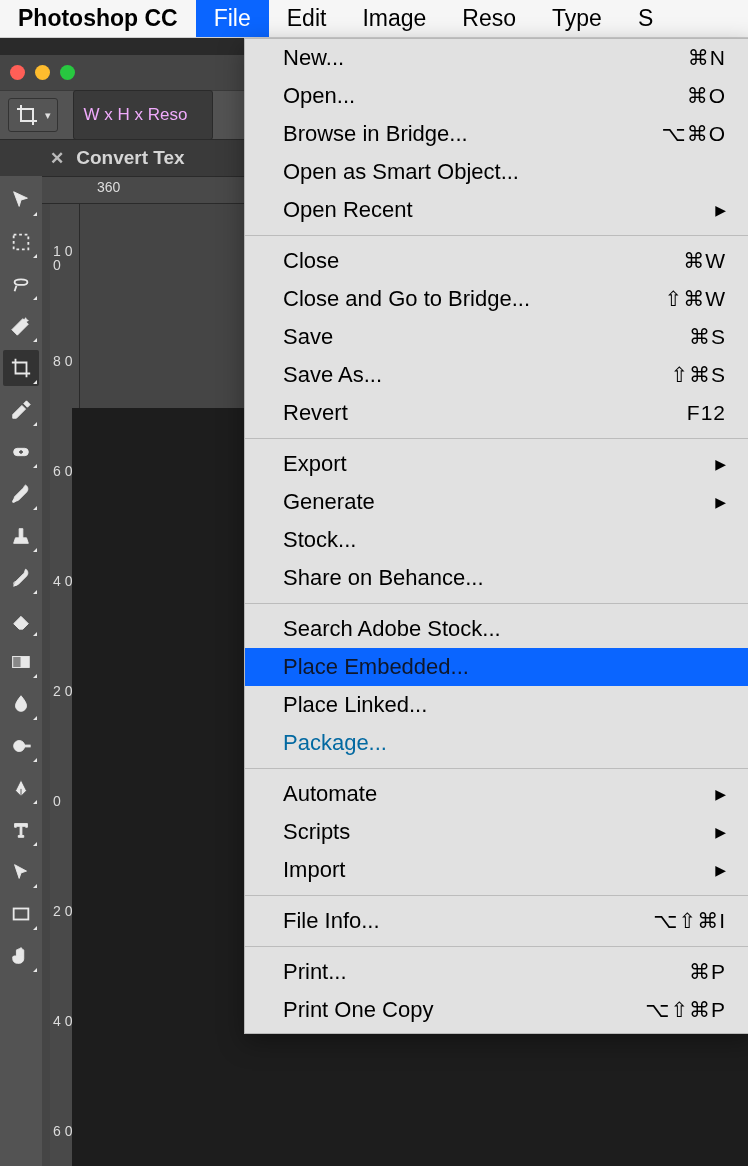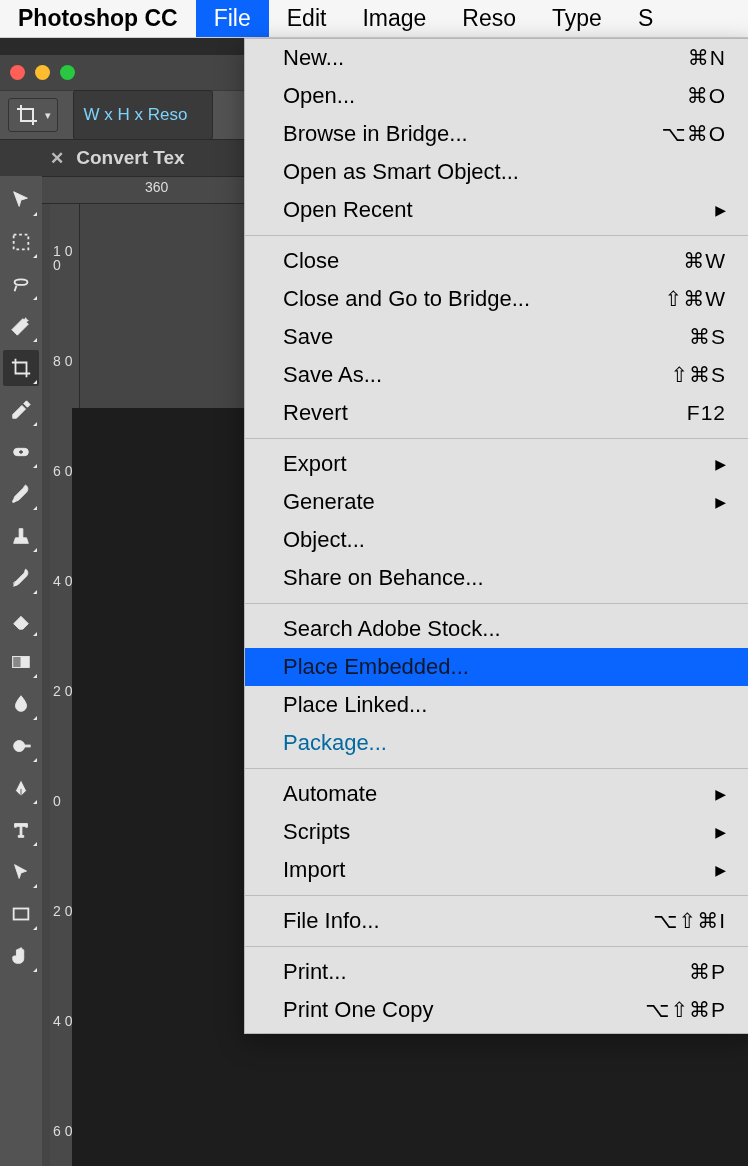--- a/index.html
+++ b/index.html
@@ -74,21 +74,21 @@
     border-radius: 3px;
     background: #555;
   }
   .crop-ico-box svg { width: 24px; height: 24px; }
   .chev { font-size: 11px; color: #e0e0e0; }
   .opt-input {
     background: #3a3a3a;
     border: 1px solid #2a2a2a;
     border-radius: 3px;
     padding: 14px 10px;
-    color: #7dd3fc;
+    color: #f0abfc;
     font-size: 17px;
     width: 140px;
     white-space: nowrap;
     overflow: hidden;
   }
 
   
   .tabrow {
     height: 36px;
     background: #3a3a3a;
@@ -106,21 +106,21 @@
   .ruler {
     height: 28px;
     background: #494949;
     border-top: 1px solid #2a2a2a;
     border-bottom: 1px solid #2a2a2a;
     margin-left: 42px;
     position: relative;
     color: #ddd;
     font-size: 14px;
   }
-  .ruler .tick { position: absolute; top: 2px; margin-left: 48px; }
+  .ruler .tick { position: absolute; top: 2px; }
   .ruler-v {
     position: absolute;
     left: 50px; top: 0; bottom: 0;
     width: 30px;
     background: #494949;
     border-right: 1px solid #2a2a2a;
     color: #ddd;
     font-size: 14px;
   }
   .ruler-v .vt { position: absolute; left: 3px; text-align: left; line-height: 1; }
@@ -419,21 +419,21 @@
     <hr>
     <div class="mi">
       <span class="lab">Export</span>
       <span class="arrow">▶</span>
     </div>
     <div class="mi">
       <span class="lab">Generate</span>
       <span class="arrow">▶</span>
     </div>
     <div class="mi">
-      <span class="lab">Object...</span>
+      <span class="lab">Stock...</span>
     </div>
     <div class="mi">
       <span class="lab">Share on Behance...</span>
     </div>
     <hr>
     <div class="mi">
       <span class="lab">Search Adobe Stock...</span>
     </div>
     <div class="mi hl">
       <span class="lab">Place Embedded...</span>

